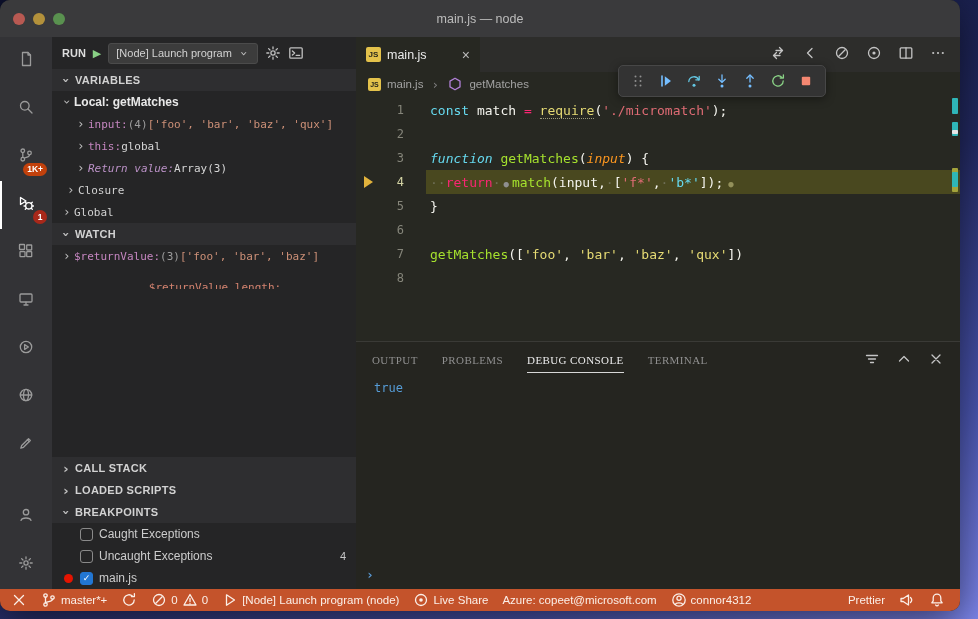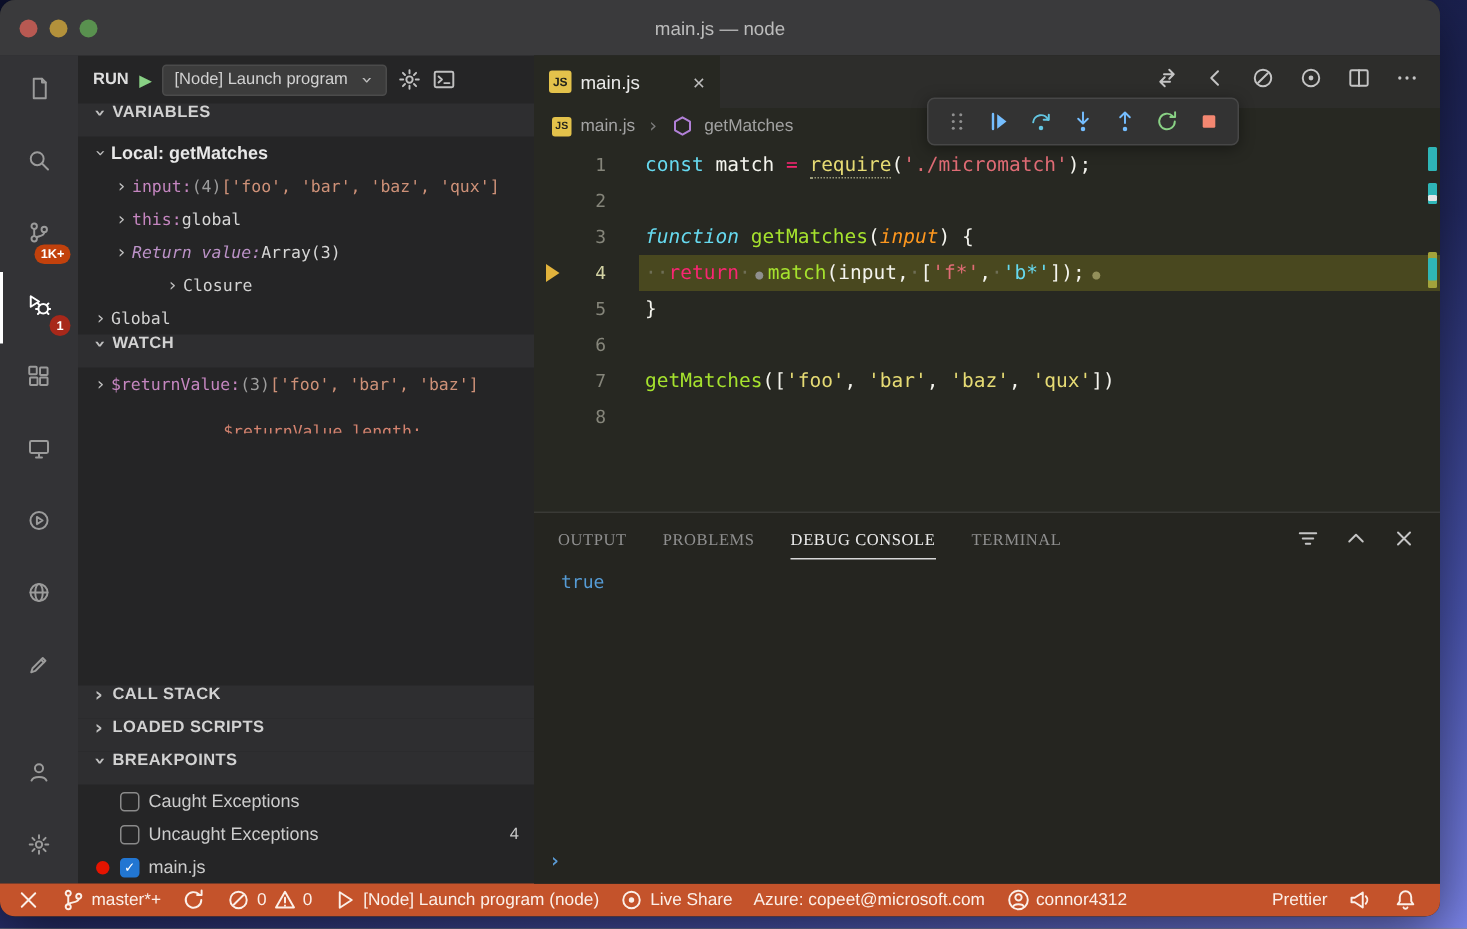--- a/index.html
+++ b/index.html
@@ -30,21 +30,21 @@
   .badge.round { border-radius: 50%; width: 14px; height: 14px; padding: 0; display: flex; align-items: center; justify-content: center; }
   
   .sidebar { width: 304px; background: #252526; color: #ccc; display: flex; flex-direction: column; flex: 0 0 auto; min-height: 0; font-size: 12px; }
   .run-row { height: 32px; display: flex; align-items: center; gap: 7px; padding: 0 10px; flex: 0 0 auto; }
   .run-label { font-size: 11px; font-weight: 700; color: #dedede; }
   .play-glyph { color: #89d185; font-size: 11px; }
   .play-glyph::before { content: "▶"; }
   .launch-select { background: #3c3c3c; border: 1px solid #4b4b4b; border-radius: 3px; height: 21px; display: flex; align-items: center; gap: 6px; padding: 0 7px; font-size: 11px; color: #d2d2d2; white-space: nowrap; }
   .side-ic { color: #c0c0c0; display: inline-flex; }
   .side-ic svg { width: 16px; height: 16px; }
-  .section-header { height: 22px; background: #2e2e30; display: flex; align-items: flex-start; gap: 3px; padding: 0 8px; font-size: 11px; font-weight: 700; color: #d2d2d2; letter-spacing: .3px; flex: 0 0 auto; }
+  .section-header { height: 22px; background: #2e2e30; display: flex; align-items: center; gap: 3px; padding: 0 8px; font-size: 11px; font-weight: 700; color: #d2d2d2; letter-spacing: .3px; flex: 0 0 auto; }
   .chev { width: 12px; display: inline-flex; justify-content: center; align-items: center; color: #c0c0c0; font-size: 13px; line-height: 1; font-family: "DejaVu Sans", sans-serif; }
   .chev::before { content: "›"; }
   .chev.down { transform: rotate(90deg); }
   .chev.hidden { visibility: hidden; }
   .tree-row { height: 22px; display: flex; align-items: center; white-space: nowrap; overflow: hidden; font-family: "DejaVu Sans Mono", monospace; font-size: 11px; flex: 0 0 auto; }
   .tree-row .chev { flex: 0 0 14px; font-size: 12px; }
   .sg-scope { color: #e8e8e8; font-weight: 700; font-family: "Liberation Sans", sans-serif; font-size: 12px; }
   .sg-vname { color: #c586c0; }
   .sg-vret  { color: #bd93c9; font-style: italic; }
   .sg-vmeta { color: #9d9d9d; }
@@ -256,21 +256,21 @@
           <div class="tree-row" style="padding-left: 22px;">
             <span class="chev"></span>
             <span class="sg-vname">this: </span>
             <span class="sg-vval">global</span>
           </div>
           <div class="tree-row" style="padding-left: 22px;">
             <span class="chev"></span>
             <span class="sg-vret">Return value: </span>
             <span class="sg-vval">Array(3)</span>
           </div>
-          <div class="tree-row" style="padding-left: 12px; margin-left: 44px;">
+          <div class="tree-row" style="padding-left: 12px;">
             <span class="chev"></span>
             <span class="sg-vplain">Closure</span>
           </div>
           <div class="tree-row" style="padding-left: 8px;">
             <span class="chev"></span>
             <span class="sg-vplain">Global</span>
           </div>
         </div>
 
       <div class="section-header">

